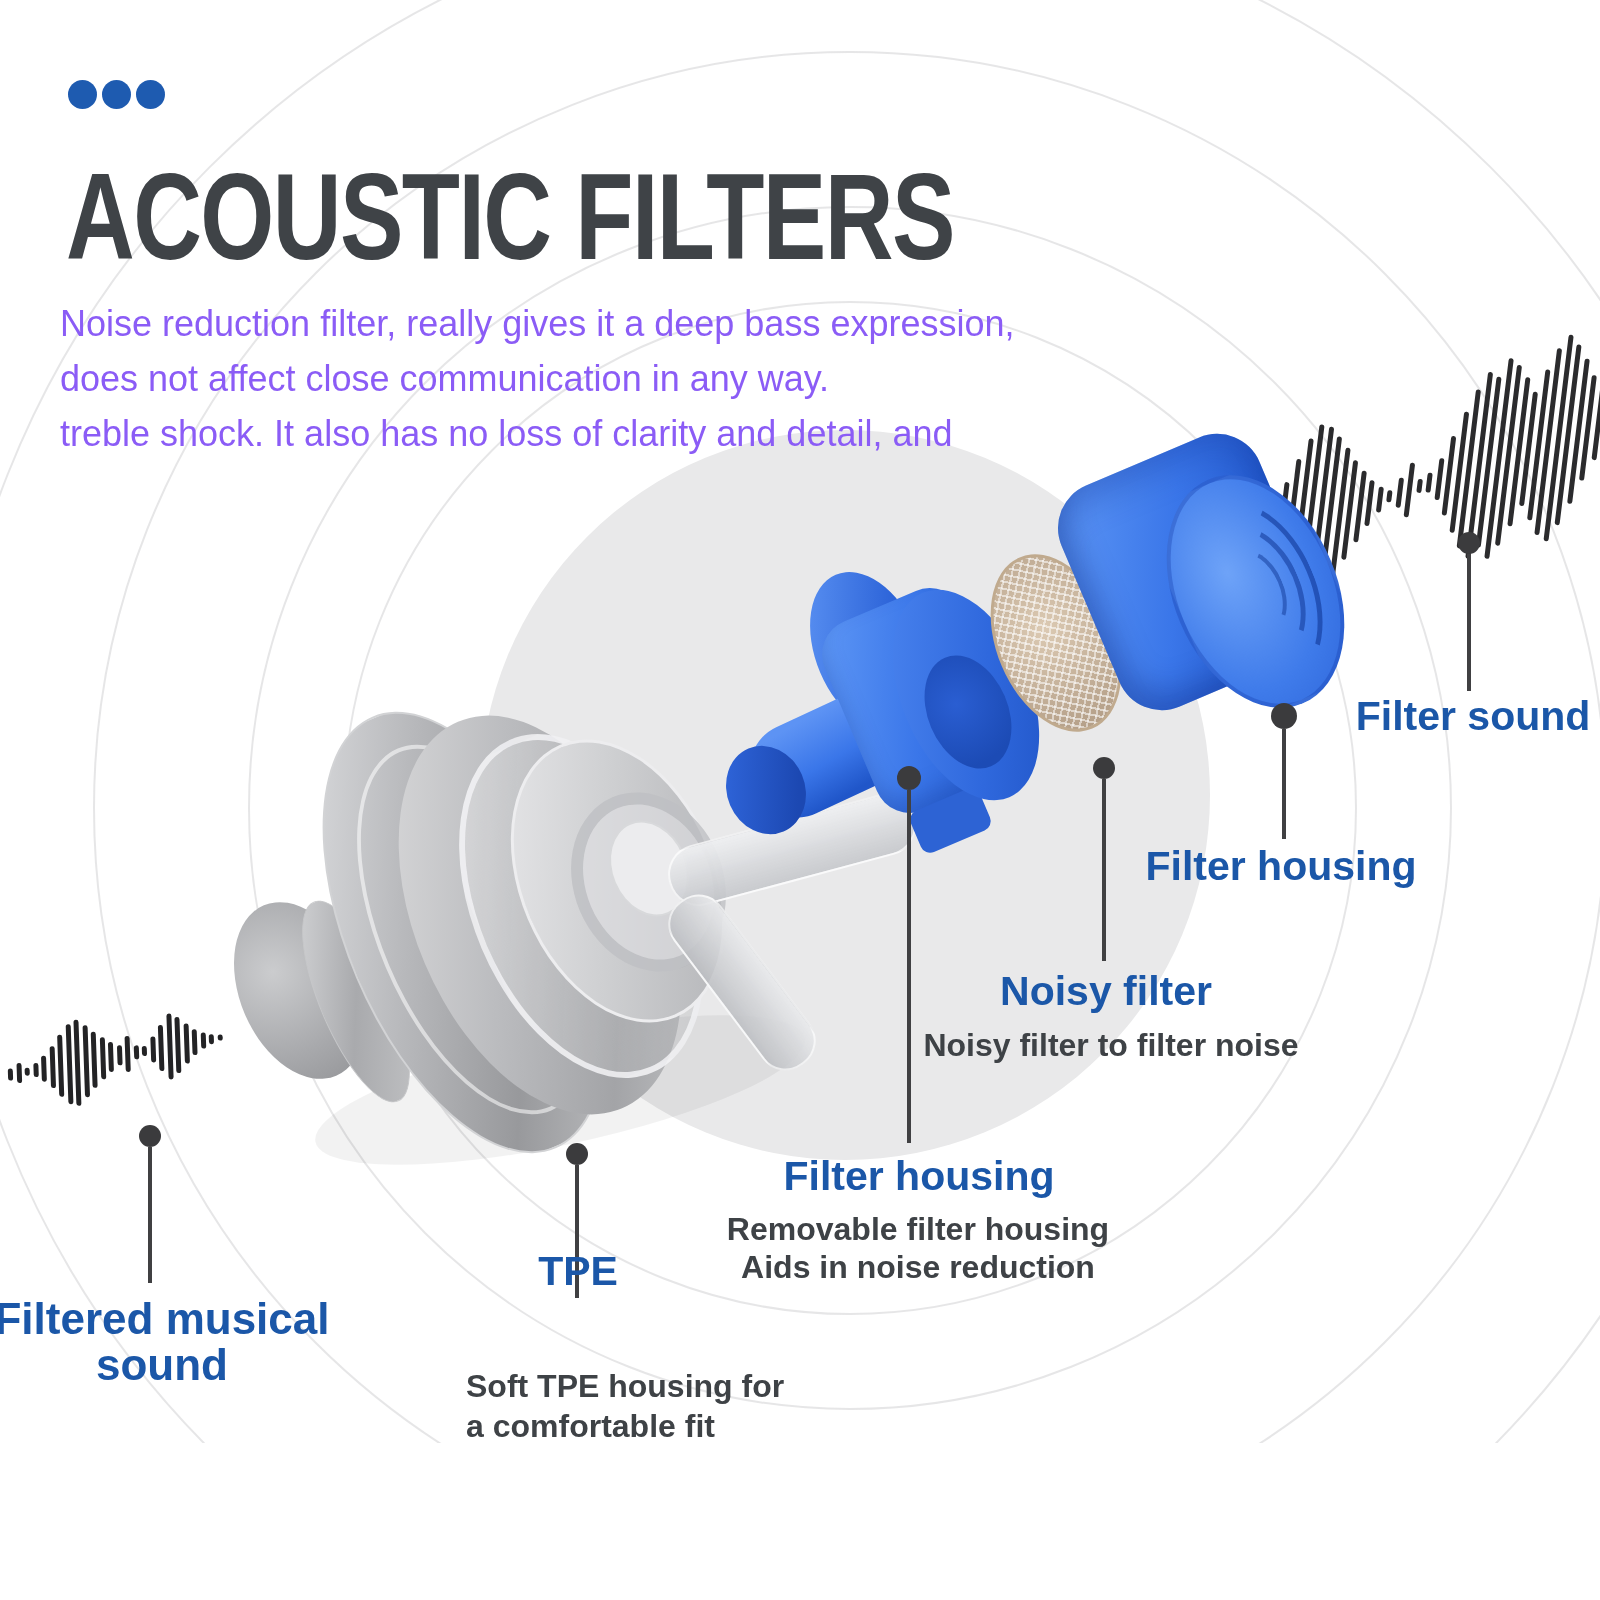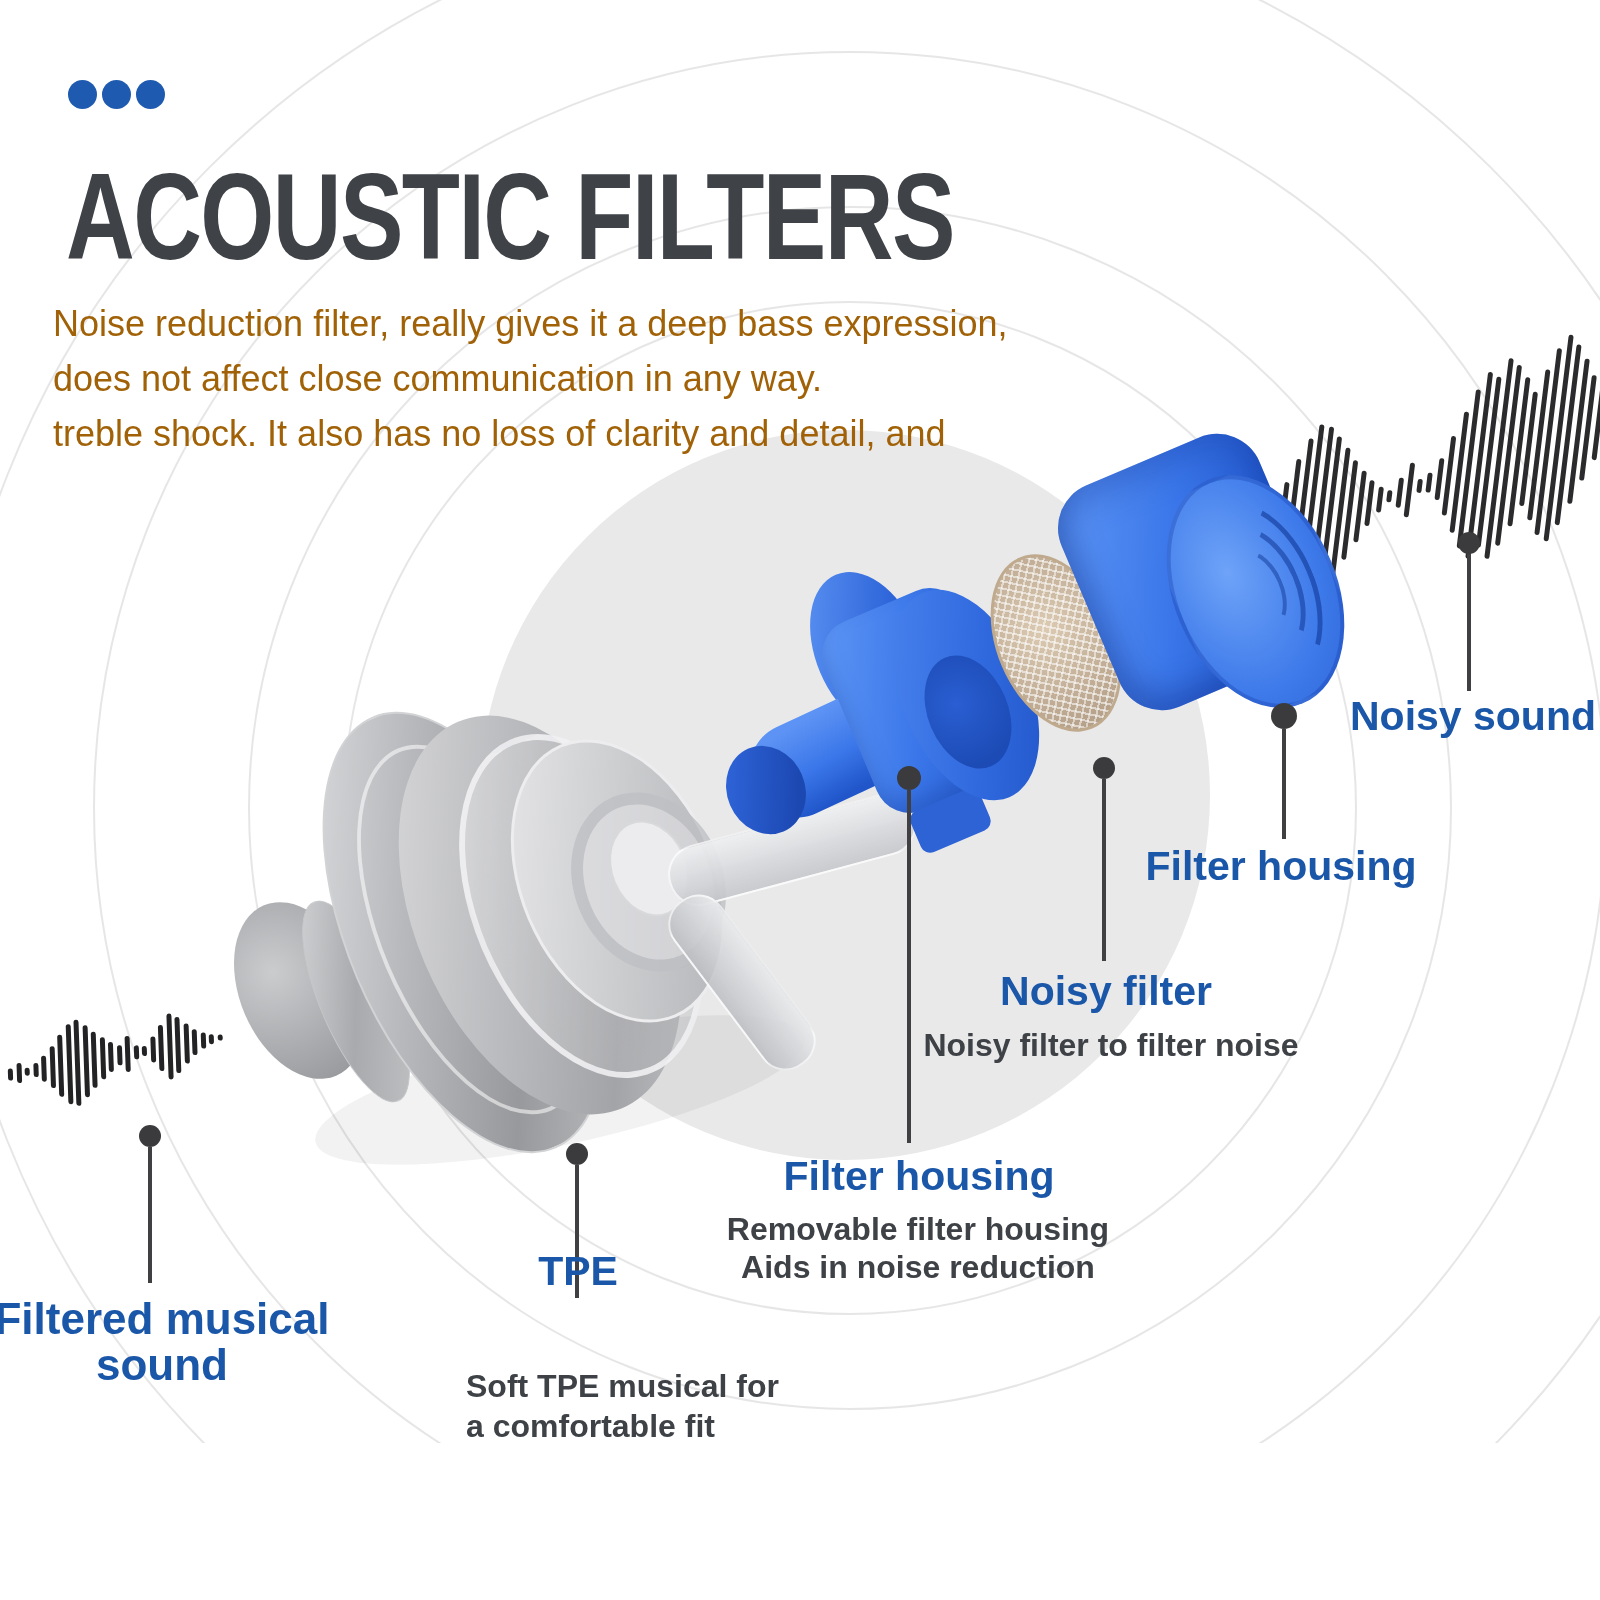--- a/index.html
+++ b/index.html
@@ -8,21 +8,21 @@
 
   
   .ring{position:absolute;border:2px solid rgba(140,140,145,0.22);border-radius:50%;}
   .circle-fill{position:absolute;border-radius:50%;background:#e9e9ea;}
 
   
   .dots{position:absolute;left:68px;top:80px;display:flex;gap:5px;}
   .dots i{width:29px;height:29px;border-radius:50%;background:#1e5bb0;display:block;}
   .title{position:absolute;left:66px;top:156px;font-size:122px;font-weight:700;color:#3f4347;
          letter-spacing:-2px;white-space:nowrap;transform:scaleX(0.78);transform-origin:left top;line-height:1;}
-  .para{position:absolute;left:53px;top:296px;font-size:36px;color:#a16207;line-height:55px;white-space:nowrap;}
+  .para{position:absolute;left:60px;top:296px;font-size:36px;color:#8b5cf6;line-height:55px;white-space:nowrap;}
 
   
   .wave{position:absolute;display:flex;align-items:center;}
   .wave span{flex:0 0 auto;border-radius:3px;background:#2b2b2d;display:block;}
   .wave-right{left:1248px;top:420px;width:430px;height:250px;gap:5.5px;transform:rotate(-19deg);transform-origin:left center;}
   .wave-right span{width:5px;transform:rotate(26deg);}
   .wave-left{left:8px;top:1015px;width:250px;height:120px;gap:4px;transform:rotate(-10deg);transform-origin:left center;}
   .wave-left span{width:4.5px;transform:rotate(8deg);background:#232325;}
 
   
@@ -191,21 +191,21 @@
               border:4px solid rgba(22,62,175,0.35);"></div>
   <div class="shape" style="left:1196px;top:498px;width:110px;height:180px;transform:rotate(-23deg);
               border:5px solid transparent;border-right-color:rgba(16,55,150,0.6);background:transparent;"></div>
   <div class="shape" style="left:1211px;top:523px;width:80px;height:130px;transform:rotate(-23deg);
               border:5px solid transparent;border-right-color:rgba(16,55,150,0.55);background:transparent;"></div>
   <div class="shape" style="left:1226px;top:548px;width:50px;height:80px;transform:rotate(-23deg);
               border:4px solid transparent;border-right-color:rgba(16,55,150,0.5);background:transparent;"></div>
 
   <div class="dot" style="left:1458px;top:532px;width:22px;height:22px;"></div>
   <div class="cline" style="left:1467px;top:554px;height:137px;"></div>
-  <div class="blue-label" style="left:1473px;top:693px;">Noisy sound</div>
+  <div class="blue-label" style="left:1473px;top:693px;">Filter sound</div>
 
   <div class="dot" style="left:1271px;top:703px;width:26px;height:26px;"></div>
   <div class="cline" style="left:1282px;top:729px;height:110px;"></div>
   <div class="blue-label" style="left:1281px;top:843px;">Filter housing</div>
 
   <div class="dot" style="left:1093px;top:757px;width:22px;height:22px;"></div>
   <div class="cline" style="left:1102px;top:779px;height:182px;"></div>
   <div class="blue-label" style="left:1106px;top:968px;">Noisy filter</div>
   <div class="sub-label" style="left:1111px;top:1026px;">Noisy filter to filter noise</div>
 
@@ -214,21 +214,21 @@
   <div class="blue-label" style="left:919px;top:1153px;">Filter housing</div>
   <div class="sub-label" style="left:918px;top:1210px;">
     <div>Removable filter housing</div>
     <div>Aids in noise reduction</div>
   </div>
 
   <div class="dot" style="left:566px;top:1143px;width:22px;height:22px;"></div>
   <div class="cline" style="left:575px;top:1165px;height:133px;"></div>
   <div class="blue-label" style="left:578px;top:1248px;">TPE</div>
   <div class="sub-label-left" style="left:466px;top:1366px;">
-    <div>Soft TPE musical for</div>
+    <div>Soft TPE housing for</div>
     <div>a comfortable fit</div>
   </div>
 
   <div class="dot" style="left:139px;top:1125px;width:22px;height:22px;"></div>
   <div class="cline" style="left:148px;top:1147px;height:136px;"></div>
   <div class="blue-label big-blue" style="left:162px;top:1296px;">
     <div>Filtered musical</div>
     <div>sound</div>
   </div>
 

